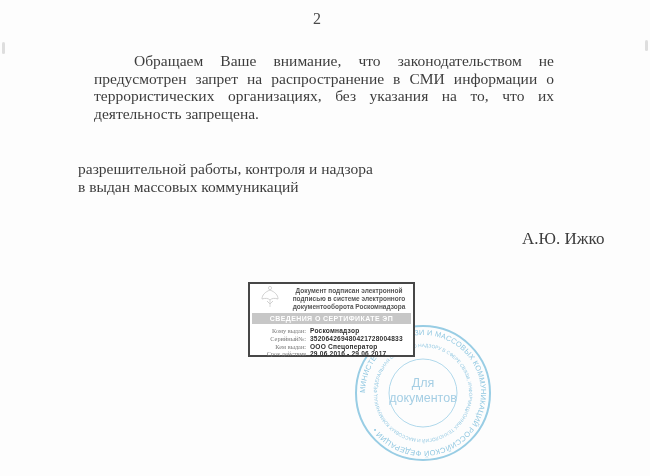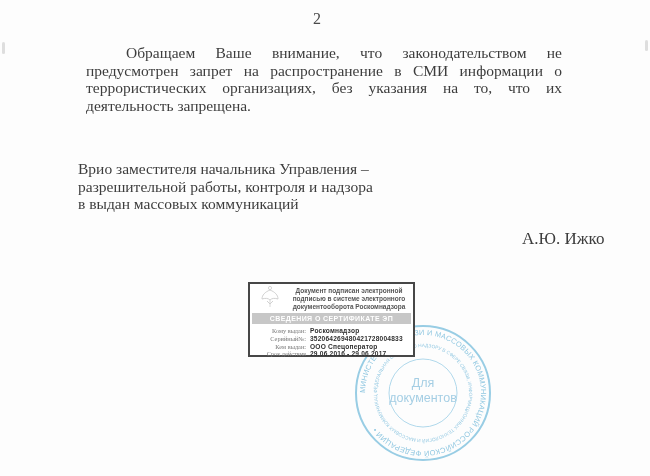--- a/index.html
+++ b/index.html
@@ -13,21 +13,21 @@
   }
   .page-number{
     position:absolute;top:10px;left:0;width:634px;
     text-align:center;font-size:16px;color:#4a4a4a;
   }
   .body-text{
     position:absolute;top:36px;left:78px;width:492px;
     font-size:15.5px;line-height:17.7px;text-align:justify;
     color:#3d3d3d;
   }
-  .body-text p{margin:8px;text-indent:40px;}
+  .body-text p{margin:16px;text-indent:40px;}
   .signature-block{
     position:absolute;top:160px;left:78px;width:340px;
     font-size:15.5px;line-height:17.7px;color:#3d3d3d;
   }
   .signature-name{
     position:absolute;top:229px;left:522px;
     font-size:17px;color:#3d3d3d;white-space:nowrap;
   }
   
   .round-stamp{
@@ -73,21 +73,20 @@
 <div class="scan-artifact artifact-left"></div>
 <div class="scan-artifact artifact-right"></div>
 
 <div class="page-number">2</div>
 
 <div class="body-text">
   <p>Обращаем Ваше внимание, что законодательством не предусмотрен запрет на распространение в СМИ информации о террористических организациях, без указания на то, что их деятельность запрещена.</p>
 </div>
 
 <div class="signature-block">
-  <div>Врио заместителя начальника Управления –</div>
   <div>разрешительной работы, контроля и надзора</div>
   <div>в выдан массовых коммуникаций</div>
 </div>
 <div class="signature-name">А.Ю. Ижко</div>
 
 <svg class="round-stamp" viewBox="0 0 144 144" xmlns="http://www.w3.org/2000/svg">
   <defs>
     <path id="ring-outer" d="M 72,72 m -58,0 a 58,58 0 1,1 116,0 a 58,58 0 1,1 -116,0" fill="none"></path>
     <path id="ring-inner" d="M 72,72 m -46,0 a 46,46 0 1,1 92,0 a 46,46 0 1,1 -92,0" fill="none"></path>
   </defs>

